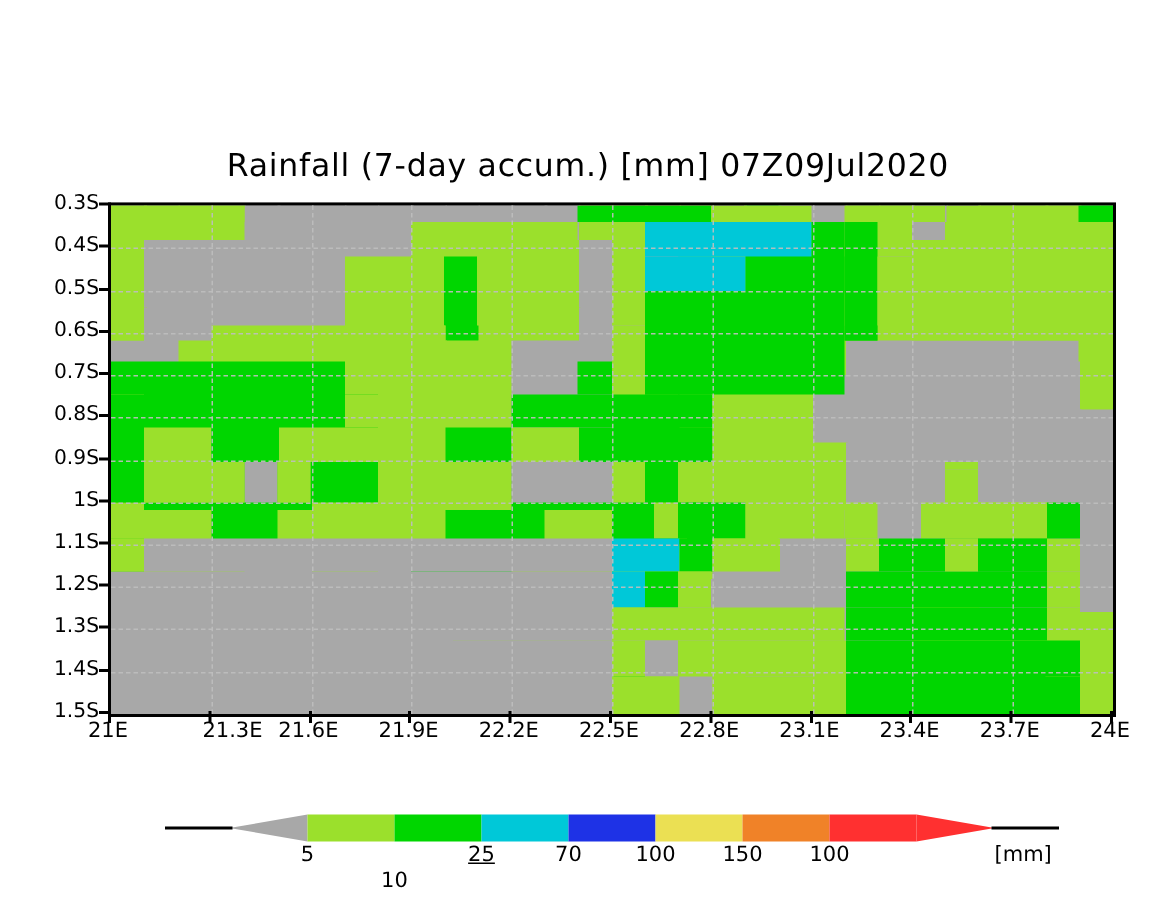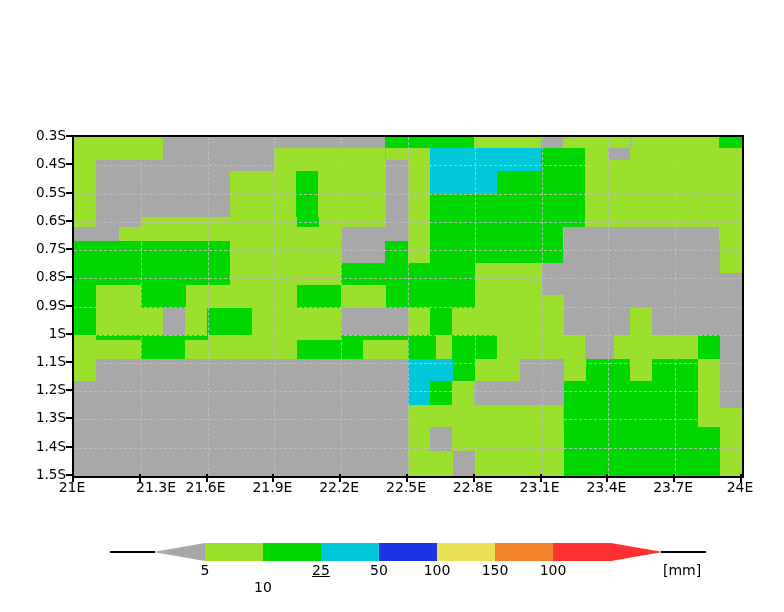--- a/index.html
+++ b/index.html
@@ -38,20 +38,21 @@
   .cseg{position:absolute;top:0;height:18px;}
   .cbar-spine{position:absolute;height:0;border-top:2px solid #000;top:8px;}
   .clab{position:absolute;top:562px;font-size:14px;color:#000;text-align:center;white-space:pre;}
   .cunit{position:absolute;top:562px;font-size:14px;color:#000;white-space:pre;}
 </style>
 </head>
 <body>
 
 <div id="root">
 
+  <div class="title">Rainfall (7-day accum.) [mm] 07Z09Jul2020</div>
 
   <div class="plot-frame">
     <div class="cells" id="cells">
         <div class="cell" style="left: 0px; top: 0px; width: 23.6px; height: 23.6px; background: rgb(155, 224, 44);"></div>
         <div class="cell" style="left: 22.2667px; top: 0px; width: 23.6px; height: 23.6px; background: rgb(155, 224, 44);"></div>
         <div class="cell" style="left: 44.5333px; top: 0px; width: 23.6px; height: 23.6px; background: rgb(155, 224, 44);"></div>
         <div class="cell" style="left: 66.8px; top: 0px; width: 23.6px; height: 23.6px; background: rgb(155, 224, 44);"></div>
         <div class="cell" style="left: 89.0667px; top: 0px; width: 23.6px; height: 23.6px; background: rgb(168, 168, 168);"></div>
         <div class="cell" style="left: 111.333px; top: 0px; width: 23.6px; height: 23.6px; background: rgb(168, 168, 168);"></div>
         <div class="cell" style="left: 133.6px; top: 0px; width: 23.6px; height: 23.6px; background: rgb(168, 168, 168);"></div>
@@ -662,21 +663,21 @@
       <div class="ylab" style="top: 409.489px;">1.3S</div>
       <div class="ytick" style="top: 445.761px;"></div>
       <div class="ylab" style="top: 437.761px;">1.4S</div>
       <div class="ytick" style="top: 474px;"></div>
       <div class="ylab" style="top: 466px;">1.5S</div>
     </div>
   <div id="xaxis">
       <div class="xtick" style="left: 72px;"></div>
       <div class="xlab" style="left: 32px; width: 80px;">21E</div>
       <div class="xtick" style="left: 138.8px;"></div>
-      <div class="xlab" style="left: 116px; width: 80px;">21.3E</div>
+      <div class="xlab" style="left: 95px; width: 80px; text-align: right;">21.3E</div>
       <div class="xtick" style="left: 205.6px;"></div>
       <div class="xlab" style="left: 165.6px; width: 80px;">21.6E</div>
       <div class="xtick" style="left: 272.4px;"></div>
       <div class="xlab" style="left: 232.4px; width: 80px;">21.9E</div>
       <div class="xtick" style="left: 339.2px;"></div>
       <div class="xlab" style="left: 299.2px; width: 80px;">22.2E</div>
       <div class="xtick" style="left: 406px;"></div>
       <div class="xlab" style="left: 366px; width: 80px;">22.5E</div>
       <div class="xtick" style="left: 472.8px;"></div>
       <div class="xlab" style="left: 432.8px; width: 80px;">22.8E</div>
@@ -694,21 +695,21 @@
       <div class="cbar-spine" style="left: 145px; top: 551px; width: 60px; border-top: 0px;"></div>
       <div style="position: absolute; left: 153px; top: 543px; width: 0px; height: 0px; border-top: 9px solid transparent; border-bottom: 9px solid transparent; border-right: 52px solid rgb(168, 168, 168);"></div>
       <div style="position: absolute; left: 110px; top: 551px; width: 45px; height: 0px; border-top: 2px solid rgb(0, 0, 0);"></div>
       <div class="cseg" style="left: 205px; top: 543px; width: 58px; background: rgb(155, 224, 44);"></div>
       <div class="clab" style="left: 175px; width: 60px; top: 562px;">5</div>
       <div class="cseg" style="left: 263px; top: 543px; width: 58px; background: rgb(0, 214, 0);"></div>
       <div class="clab" style="left: 233px; width: 60px; top: 562px; margin-top: 17px;">10</div>
       <div class="cseg" style="left: 321px; top: 543px; width: 58px; background: rgb(0, 200, 216);"></div>
       <div class="clab" style="left: 291px; width: 60px; top: 562px; text-decoration: underline;">25</div>
       <div class="cseg" style="left: 379px; top: 543px; width: 58px; background: rgb(30, 50, 230);"></div>
-      <div class="clab" style="left: 349px; width: 60px; top: 562px;">50</div>
+      <div class="clab" style="left: 349px; width: 60px; top: 562px;">70</div>
       <div class="cseg" style="left: 437px; top: 543px; width: 58px; background: rgb(235, 224, 83);"></div>
       <div class="clab" style="left: 407px; width: 60px; top: 562px;">100</div>
       <div class="cseg" style="left: 495px; top: 543px; width: 58px; background: rgb(240, 130, 40);"></div>
       <div class="clab" style="left: 465px; width: 60px; top: 562px;">150</div>
       <div class="cseg" style="left: 553px; top: 543px; width: 58px; background: rgb(255, 48, 48);"></div>
       <div class="clab" style="left: 523px; width: 60px; top: 562px;">100</div>
       <div style="position: absolute; left: 611px; top: 543px; width: 0px; height: 0px; border-top: 9px solid transparent; border-bottom: 9px solid transparent; border-left: 52px solid rgb(255, 48, 48);"></div>
       <div style="position: absolute; left: 661px; top: 551px; width: 45px; height: 0px; border-top: 2px solid rgb(0, 0, 0);"></div>
       <div class="cunit" style="left: 663px; top: 562px;">[mm]</div>
     </div>

